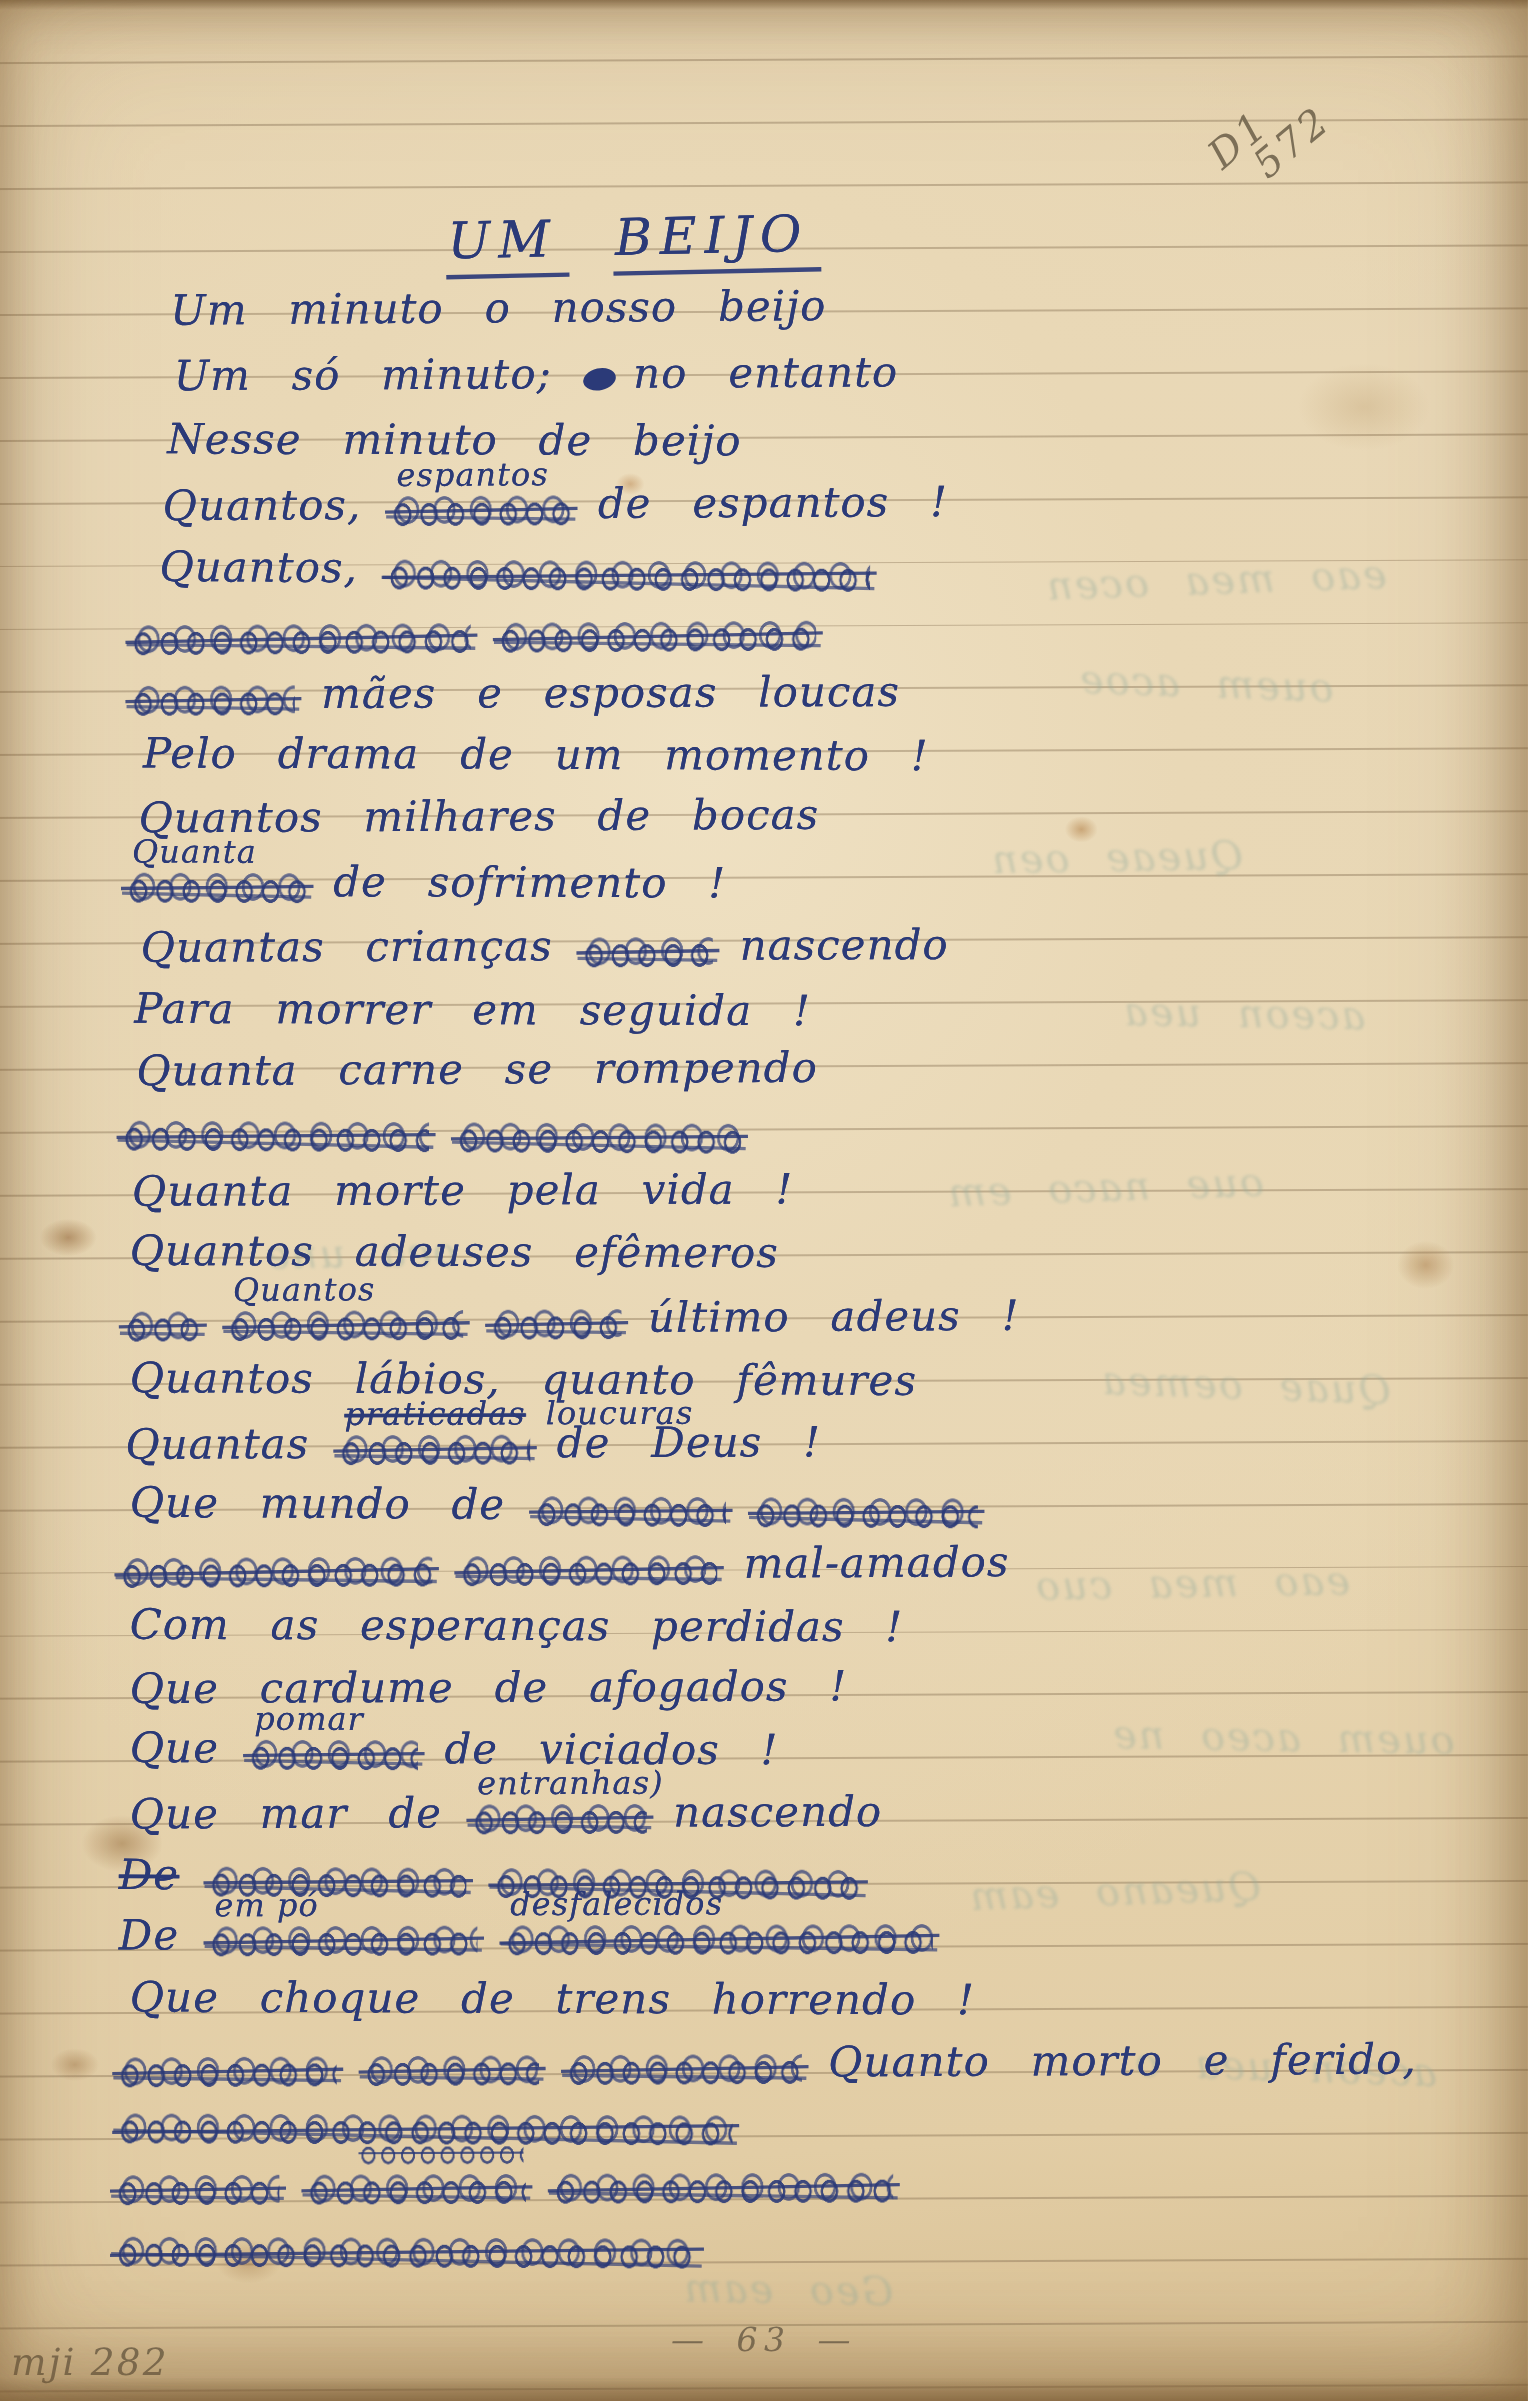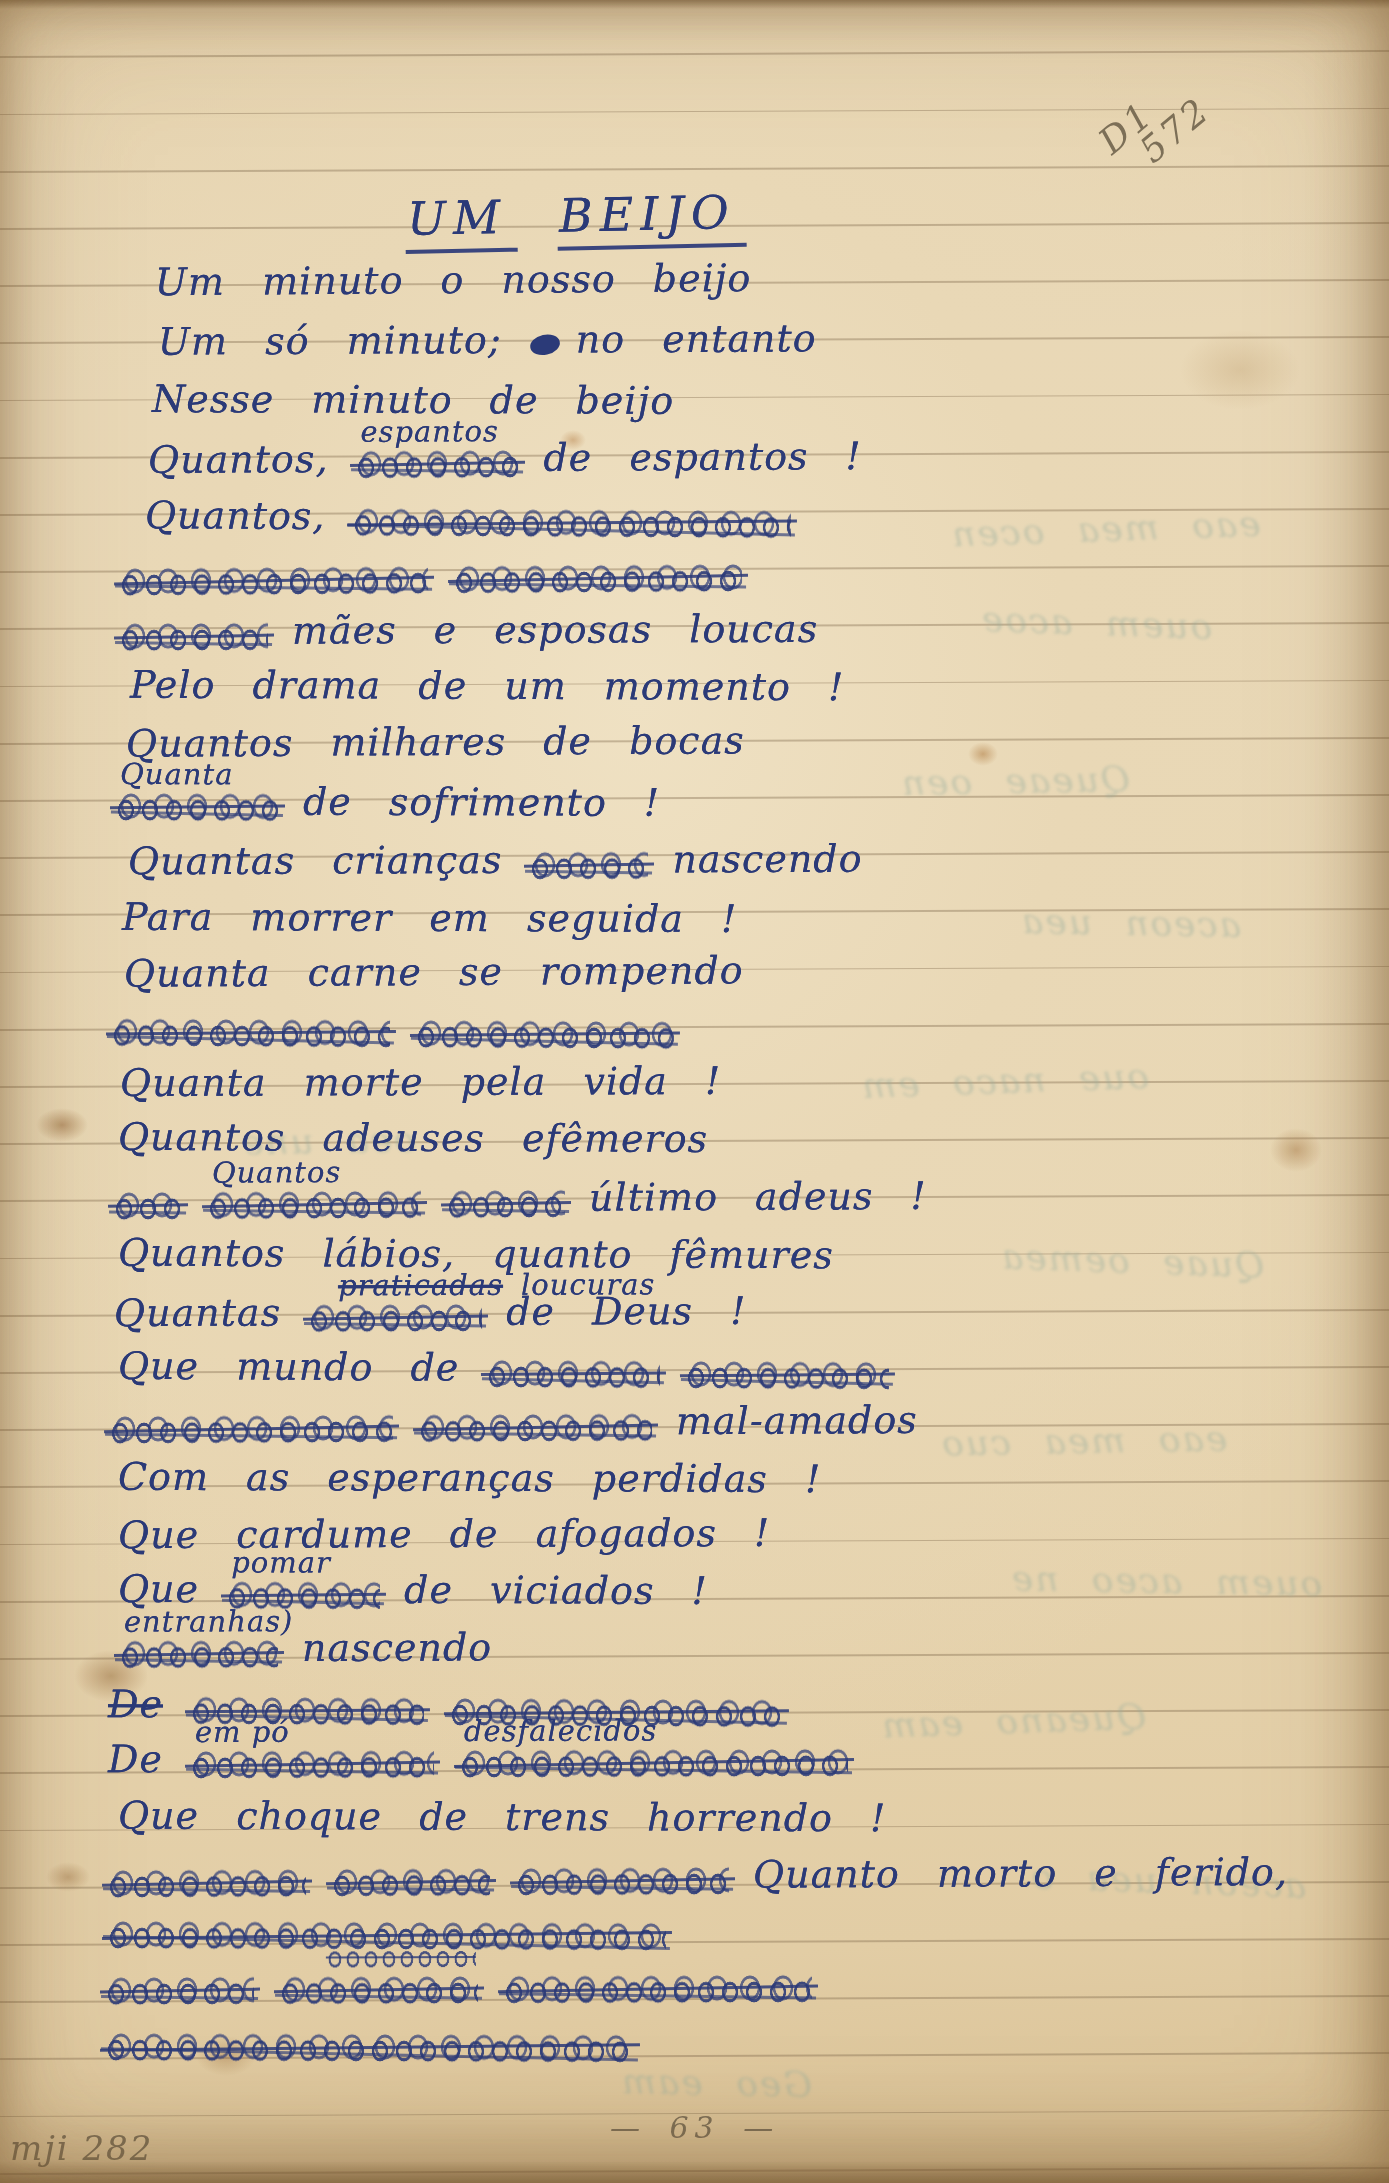--- a/index.html
+++ b/index.html
@@ -63,21 +63,21 @@
       radial-gradient(ellipse 10px 13px at 12px 23px, rgba(0,0,0,0) 54%, rgba(43,58,120,.9) 58%, rgba(43,58,120,.9) 78%, rgba(0,0,0,0) 82%),
       radial-gradient(ellipse 13px 16px at 17px 19px, rgba(0,0,0,0) 57%, rgba(43,58,120,.7) 61%, rgba(43,58,120,.7) 76%, rgba(0,0,0,0) 80%);
     background-size:24px 38px, 33px 38px;background-repeat:repeat-x;
   }
   .scrib::before{content:"";position:absolute;left:-4px;right:-6px;top:18px;height:3px;
     background:rgba(43,58,120,.85);transform:rotate(-.8deg);}
   .scrib::after{content:"";position:absolute;left:-3px;right:-4px;top:25px;height:2.6px;
     background:rgba(43,58,120,.65);transform:rotate(1deg);}
   .corrwrap{position:absolute;top:-30px;left:6px;white-space:nowrap;display:flex;gap:18px;}
   .corr{font-size:29px;letter-spacing:1px;}
-  .corr.struck{text-decoration:line-through;text-decoration-thickness:2.5px;margin-left:25px;}
+  .corr.struck{text-decoration:line-through;text-decoration-thickness:2.5px;}
   .supscrib{position:absolute;top:-26px;left:24%;height:26px;
     background-image:radial-gradient(ellipse 8px 10px at 9px 15px, rgba(0,0,0,0) 52%, rgba(43,58,120,.85) 58%, rgba(43,58,120,.85) 78%, rgba(0,0,0,0) 82%);
     background-size:18px 26px;background-repeat:repeat-x;}
   .supscrib::before{content:"";position:absolute;left:0;right:0;top:12px;height:2.4px;background:rgba(43,58,120,.8);}
   
   .pencil{position:absolute;color:#7d7058;font-style:italic;text-shadow:none;}
   .dmark{left:1108px;top:96px;transform:rotate(-40deg);font-size:36px;letter-spacing:3px;}
   .dmark .l2{display:block;transform:translate(26px,-8px);}
   .pageno{left:610px;top:2110px;font-size:30px;letter-spacing:6px;word-spacing:8px;}
   .blmark{left:10px;top:2128px;font-size:34px;letter-spacing:2px;}
@@ -142,21 +142,21 @@
             <span class="corr struck">praticadas</span>
             <span class="corr">loucuras</span>
           </span></span><span class="wd">de Deus !</span></div>
       <div class="pline" style="left: 118px; top: 1346px; transform: rotate(0.3deg);"><span class="wd">Que mundo de</span><span class="scrib" style="width: 175px;"></span><span class="scrib" style="width: 205px;"></span></div>
       <div class="pline" style="left: 108px; top: 1400px; transform: rotate(-0.3deg);"><span class="scrib" style="width: 285px;"></span><span class="scrib" style="width: 235px;"></span><span class="wd">mal-amados</span></div>
       <div class="pline" style="left: 118px; top: 1456px; transform: rotate(0.2deg);"><span class="wd">Com as esperanças perdidas !</span></div>
       <div class="pline" style="left: 118px; top: 1512px; transform: rotate(-0.2deg);"><span class="wd">Que cardume de afogados !</span></div>
       <div class="pline" style="left: 118px; top: 1568px; transform: rotate(0.2deg);"><span class="wd">Que</span><span class="scrib" style="width: 155px;"><span class="corrwrap">
             <span class="corr">pomar</span>
           </span></span><span class="wd">de viciados !</span></div>
-      <div class="pline" style="left: 118px; top: 1626px; transform: rotate(-0.2deg);"><span class="scrib" style="width: 160px;"><span class="corrwrap">
+      <div class="pline" style="left: 118px; top: 1626px; transform: rotate(-0.2deg);"><span class="wd">Que mar de</span><span class="scrib" style="width: 160px;"><span class="corrwrap">
             <span class="corr">entranhas)</span>
           </span></span><span class="wd">nascendo</span></div>
       <div class="pline" style="left: 108px; top: 1684px; transform: rotate(0.3deg);"><span class="wd struck">De</span><span class="scrib" style="width: 235px;"></span><span class="scrib" style="width: 335px;"></span></div>
       <div class="pline" style="left: 108px; top: 1736px; transform: rotate(-0.2deg);"><span class="wd">De</span><span class="scrib" style="width: 245px;"><span class="corrwrap">
             <span class="corr">em pó</span>
           </span></span><span class="scrib" style="width: 390px;"><span class="corrwrap">
             <span class="corr">desfalecidos</span>
           </span></span></div>
       <div class="pline" style="left: 118px; top: 1795px; transform: rotate(0.2deg);"><span class="wd">Que choque de trens horrendo !</span></div>
       <div class="pline" style="left: 106px; top: 1853px; transform: rotate(-0.3deg);"><span class="scrib" style="width: 200px;"></span><span class="scrib" style="width: 160px;"></span><span class="scrib" style="width: 215px;"></span><span class="wd">Quanto morto e ferido,</span></div>

